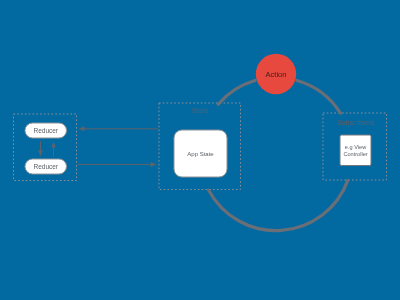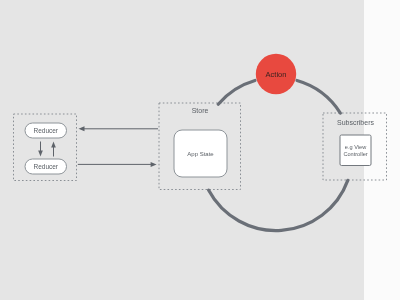--- a/index.html
+++ b/index.html
@@ -1,18 +1,18 @@
 <!DOCTYPE html>
 <html><head>
 <meta charset="utf-8">
 <style>
   html,body{margin:0;padding:0;}
   body{width:400px;height:300px;background:#fbfbfb;overflow:hidden;
        font-family:"Liberation Sans",sans-serif;}
-  #stage{position:relative;width:364px;height:300px;background:#e5e5e5;}
+  #stage{position:relative;width:400px;height:300px;background:#0369a1;}
   svg#diagram{position:absolute;left:0;top:0;}
   .lbl{font-family:"Liberation Sans",sans-serif;fill:#5b6066;}
 </style>
 </head>
 <body>
 
 <div id="stage">
 <svg id="diagram" width="400" height="300" viewBox="0 0 400 300">
 
   <rect x="13.5" y="114" width="63" height="66.5" fill="none" stroke="#8a8f95" stroke-width="1" stroke-dasharray="1.6 2.2"></rect>

